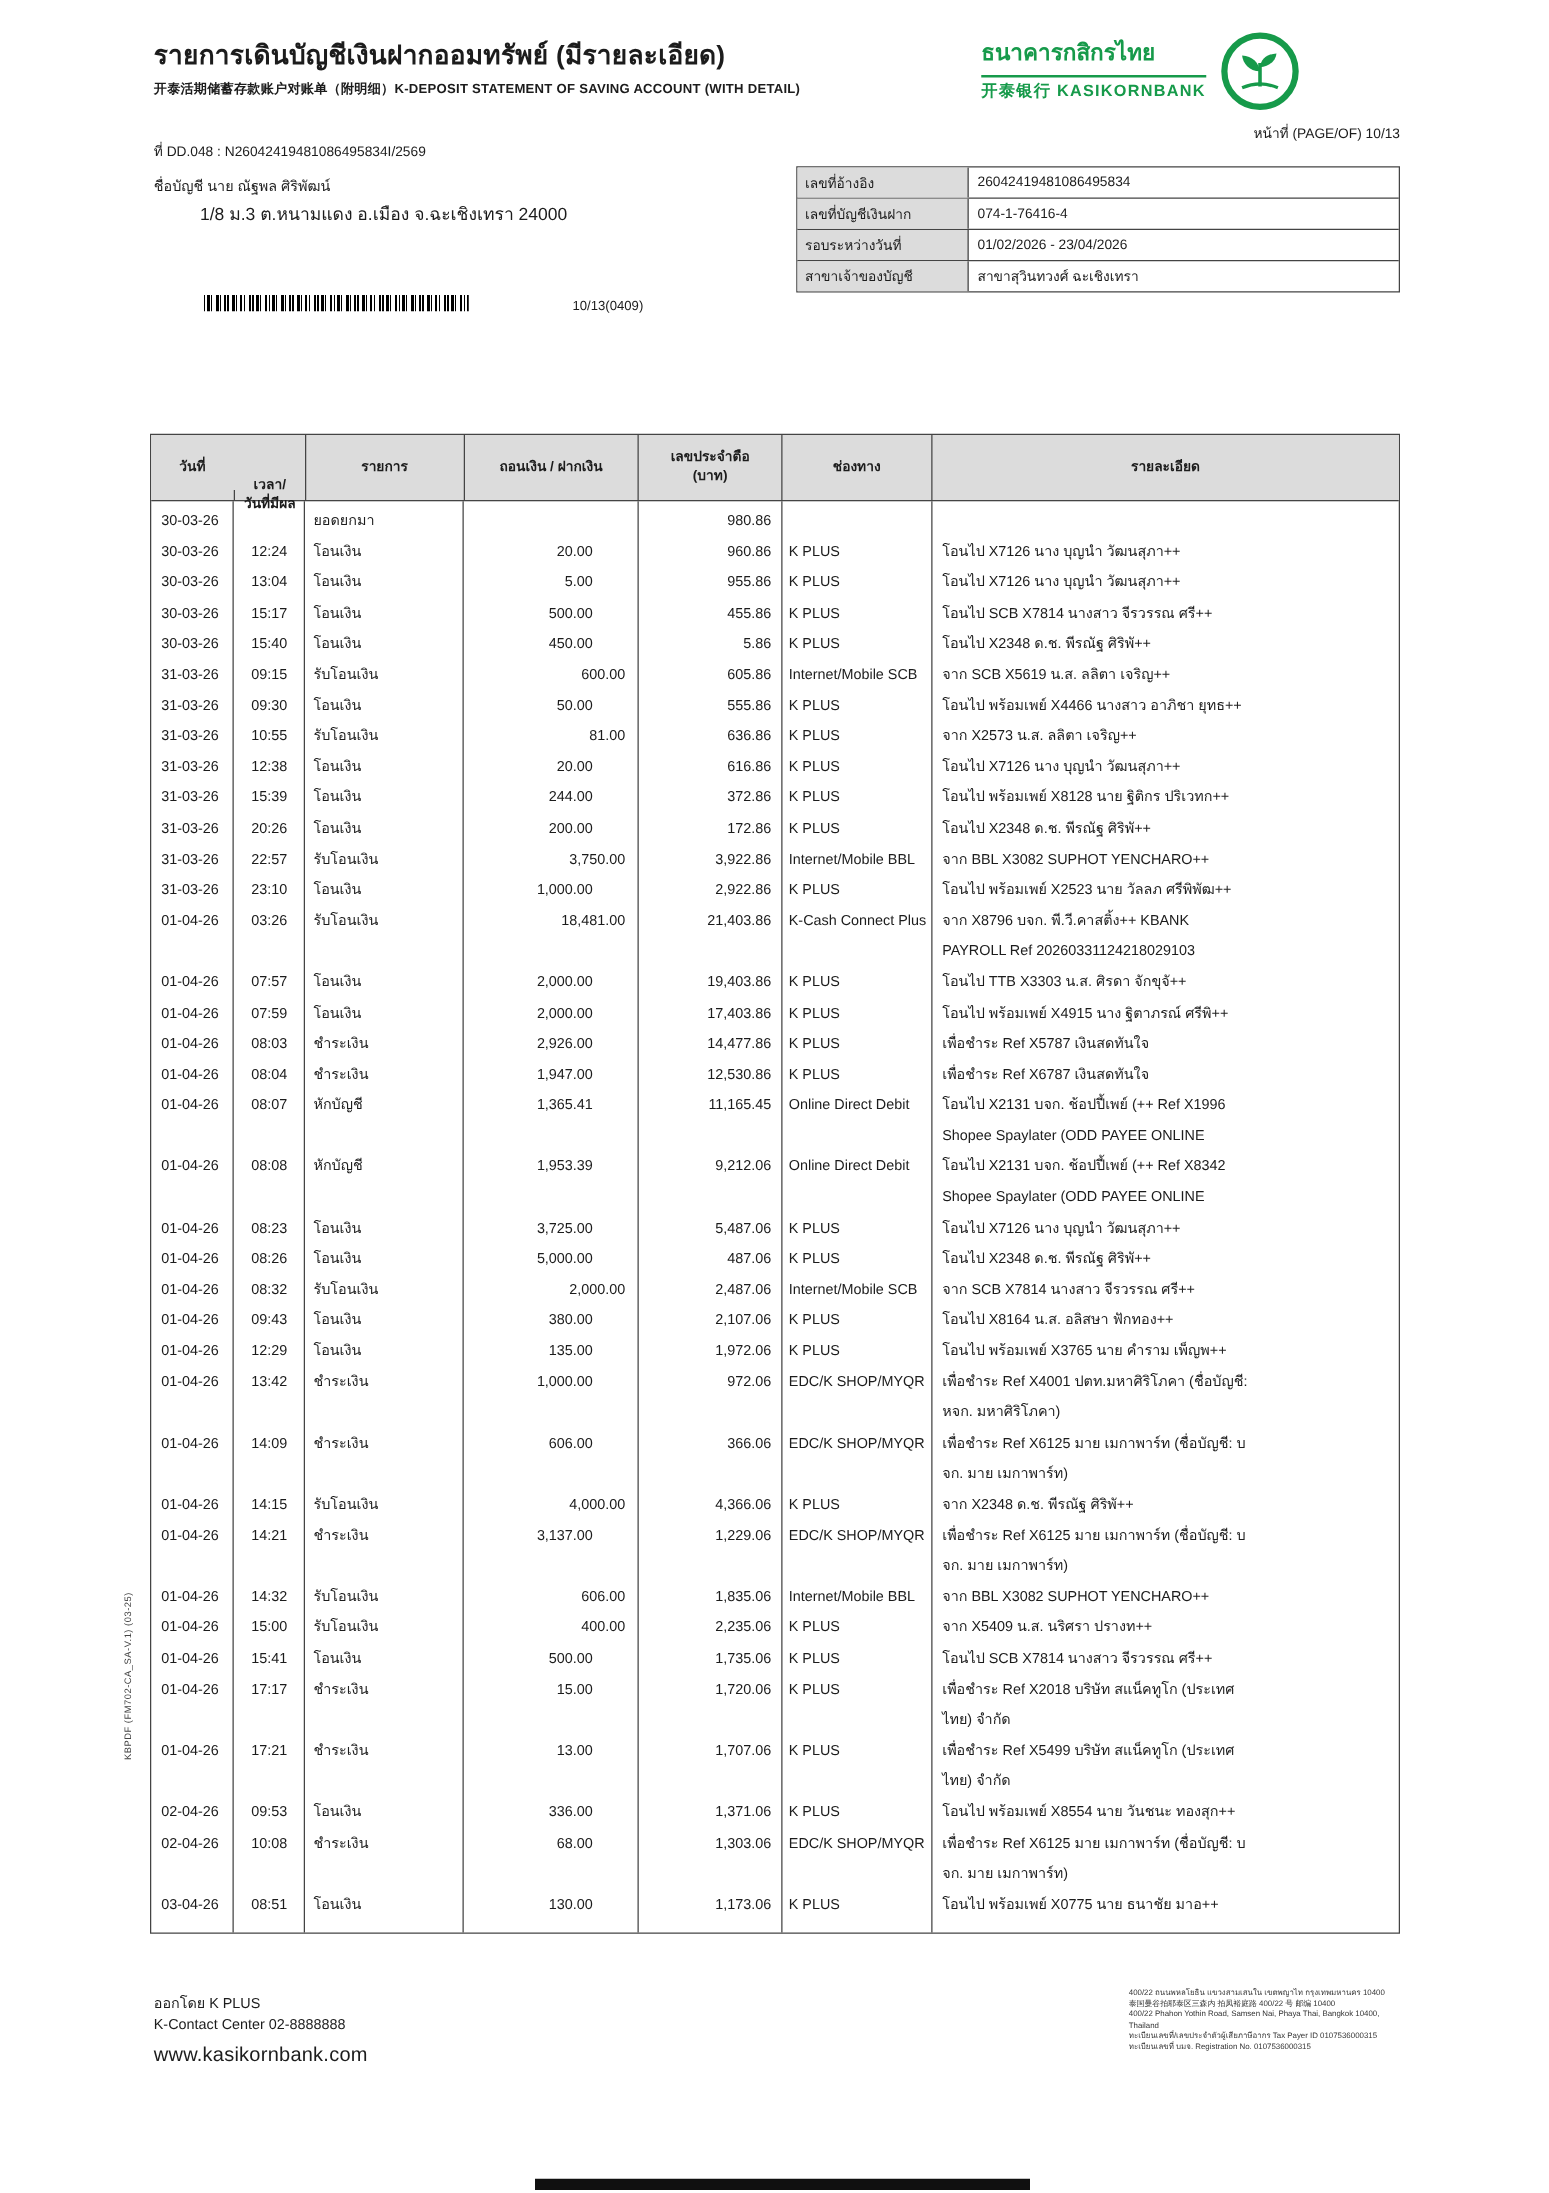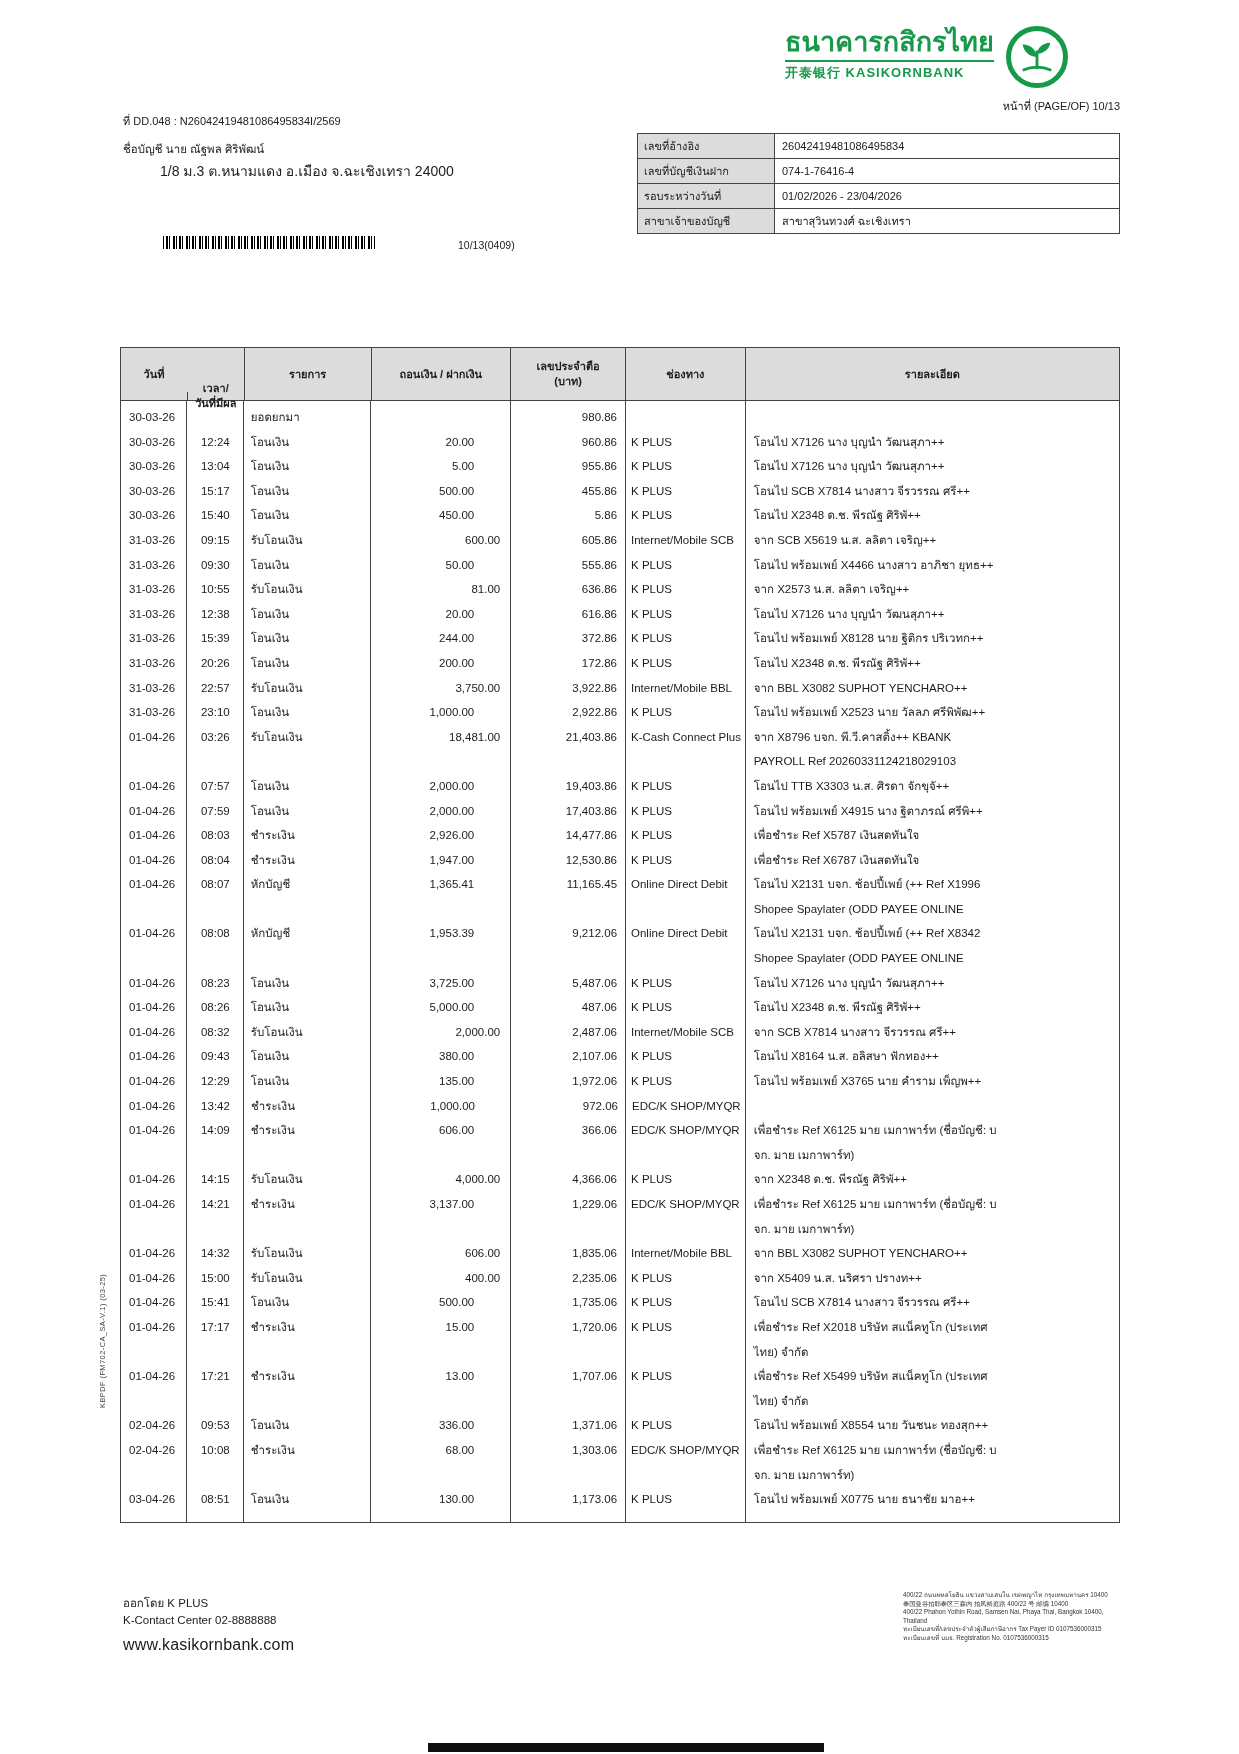--- a/index.html
+++ b/index.html
@@ -6,21 +6,21 @@
   .page{position:relative;width:1239px;height:1754px;background:#fff;overflow:hidden;
         font-family:"Liberation Sans","DejaVu Sans",sans-serif;color:#1c1c1c;}
 
   
   .title-block{position:absolute;left:123px;top:30px;}
   .title-th{font-size:21px;font-weight:bold;line-height:30px;letter-spacing:0.2px;}
   .title-sub{font-size:10.5px;font-weight:bold;margin-top:4px;letter-spacing:0.2px;}
 
   .logo-block{position:absolute;left:785px;top:26px;display:flex;align-items:flex-start;}
   .bank-names{text-align:left;margin-right:12px;}
-  .bank-th{font-size:27px;font-weight:bold;color:#169a4a;line-height:32px;}
+  .bank-th{font-size:18px;font-weight:bold;color:#169a4a;line-height:32px;}
   .bank-sub{font-size:13px;font-weight:bold;color:#169a4a;border-top:2px solid #169a4a;
             padding-top:2px;margin-top:2px;letter-spacing:1px;}
   .logo-circle{width:62px;height:62px;border-radius:50%;border:5px solid #169a4a;
                box-sizing:border-box;background:#fff;display:flex;align-items:center;justify-content:center;}
 
   .page-label{position:absolute;top:97px;right:119px;font-size:11px;}
 
   .doc-no{position:absolute;left:123px;top:112px;font-size:11px;}
   .acct-line{position:absolute;left:123px;top:140px;font-size:11.5px;}
   .acct-address{position:absolute;left:160px;top:160px;font-size:14px;}
@@ -67,20 +67,24 @@
                 line-height:8.6px;color:#333;}
   .sidetext{position:absolute;left:98px;top:1408px;transform:rotate(-90deg);
             transform-origin:0 0;font-size:7.5px;color:#444;letter-spacing:0.4px;white-space:nowrap;}
   .bottom-bar{position:absolute;left:428px;top:1743px;width:396px;height:9px;background:#101010;}
 </style>
 </head>
 <body>
 
 <div class="page">
 
+  <div class="title-block">
+    <div class="title-th">รายการเดินบัญชีเงินฝากออมทรัพย์ (มีรายละเอียด)</div>
+    <div class="title-sub">开泰活期储蓄存款账户对账单（附明细）K-DEPOSIT STATEMENT OF SAVING ACCOUNT (WITH DETAIL)</div>
+  </div>
 
   <div class="logo-block">
     <div class="bank-names">
       <div class="bank-th">ธนาคารกสิกรไทย</div>
       <div class="bank-sub">开泰银行 KASIKORNBANK</div>
     </div>
     <div class="logo-circle">
       <svg width="44" height="44" viewBox="0 0 40 40">
         <path d="M20 31 L20 14" stroke="#169a4a" stroke-width="2.6" fill="none"></path>
         <path d="M20 20 C12 20 7.5 14 7 8.5 C14.5 9 19 13.5 20 20 Z" fill="#169a4a"></path>
@@ -408,20 +412,24 @@
             <div class="detline">โอนไป พร้อมเพย์ X3765 นาย คำราม เพ็ญพ++</div>
           </div>
         </div>
         <div class="trow">
           <div class="cell c0">01-04-26</div>
           <div class="cell c1">13:42</div>
           <div class="cell c2">ชำระเงิน</div>
           <div class="cell c3 wd">1,000.00</div>
           <div class="cell c4">972.06</div>
           <div class="cell c5">EDC/K SHOP/MYQR</div>
+          <div class="cell c6">
+            <div class="detline">เพื่อชำระ Ref X4001 ปตท.มหาศิริโภคา (ชื่อบัญชี:</div>
+            <div class="detline">หจก. มหาศิริโภคา)</div>
+          </div>
         </div>
         <div class="trow">
           <div class="cell c0">01-04-26</div>
           <div class="cell c1">14:09</div>
           <div class="cell c2">ชำระเงิน</div>
           <div class="cell c3 wd">606.00</div>
           <div class="cell c4">366.06</div>
           <div class="cell c5">EDC/K SHOP/MYQR</div>
           <div class="cell c6">
             <div class="detline">เพื่อชำระ Ref X6125 มาย เมกาพาร์ท (ชื่อบัญชี: บ</div>

